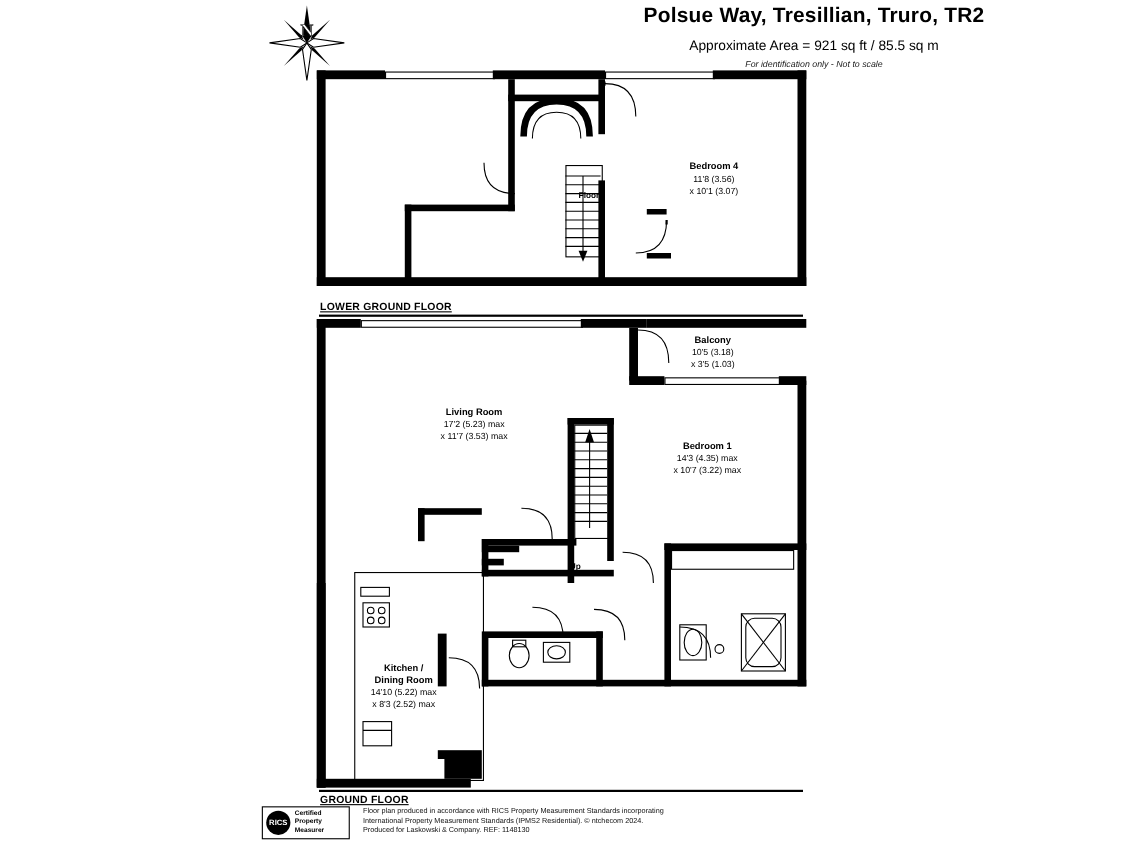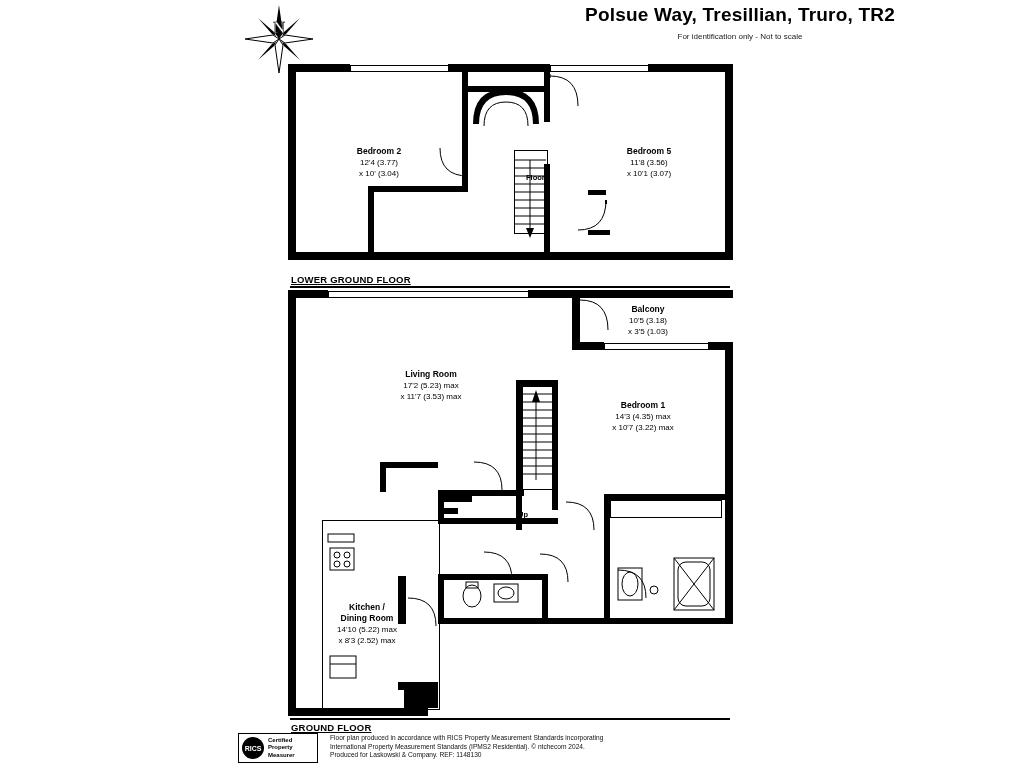--- a/index.html
+++ b/index.html
@@ -31,20 +31,21 @@
     white-space: nowrap;
   }
   #area {
     margin-top: 8px;
     font-size: 12.5px;
   }
   #disclaimer {
     margin-top: 6px;
     font-size: 8px;
     color: #222;
+    font-style: italic;
   }
 
   
   #compass {
     position: absolute;
     left: 243px;
     top: 3px;
     width: 72px;
     height: 72px;
   }
@@ -145,20 +146,21 @@
     font-size: 6.6px;
     line-height: 8.6px;
     color: #111;
   }
 </style>
 </head>
 <body>
 
 <div id="header">
   <div id="title">Polsue Way, Tresillian, Truro, TR2</div>
+  <div id="area">Approximate Area = 921 sq ft / 85.5 sq m</div>
   <div id="disclaimer">For identification only - Not to scale</div>
 </div>
 
 <div id="compass">
   <svg width="72" height="72" viewBox="0 0 72 72">
     <polygon points="36,2 40,30 36,36 32,30" fill="#000"></polygon>
     <polygon points="36,70 32,42 36,36 40,42" fill="#fff" stroke="#000" stroke-width="1"></polygon>
     <polygon points="2,36 30,32 36,36 30,40" fill="#fff" stroke="#000" stroke-width="1"></polygon>
     <polygon points="70,36 42,40 36,36 42,32" fill="#fff" stroke="#000" stroke-width="1"></polygon>
     <polygon points="15,15 31,29 33,33 29,31" fill="#000"></polygon>
@@ -216,28 +218,23 @@
 
     <path d="M318 136 Q318 166 290 166" fill="none" stroke="#000" stroke-width="1"></path>
     <line x1="318" y1="136" x2="318" y2="140" stroke="#000" stroke-width="2"></line>
 
     <rect x="300" y="126" width="18" height="5" fill="#000"></rect>
     <rect x="300" y="166" width="22" height="5" fill="#000"></rect>
 
     <path d="M180 112 Q152 112 152 84" fill="none" stroke="#000" stroke-width="1"></path>
   </svg>
 
-  <div class="label" style="left:36px; top:82px; width:110px;">
-    <div class="name">Bedroom 2</div>
-    <div class="dim">12'4 (3.77)</div>
-    <div class="dim">x 10' (3.04)</div>
-  </div>
 
   <div class="label" style="left:306px; top:82px; width:110px;">
-    <div class="name">Bedroom 5</div>
+    <div class="name">Bedroom 4</div>
     <div class="dim">11'8 (3.56)</div>
     <div class="dim">x 10'1 (3.07)</div>
   </div>
 
   <div class="arrowtxt" style="left:238px; top:109px;">Floor</div>
 </div>
 
 <div class="floor-tag" style="left:291px; top:274px;">LOWER GROUND FLOOR</div>
 <div class="floor-rule" style="left:290px; top:286px; width:440px;"></div>
 

